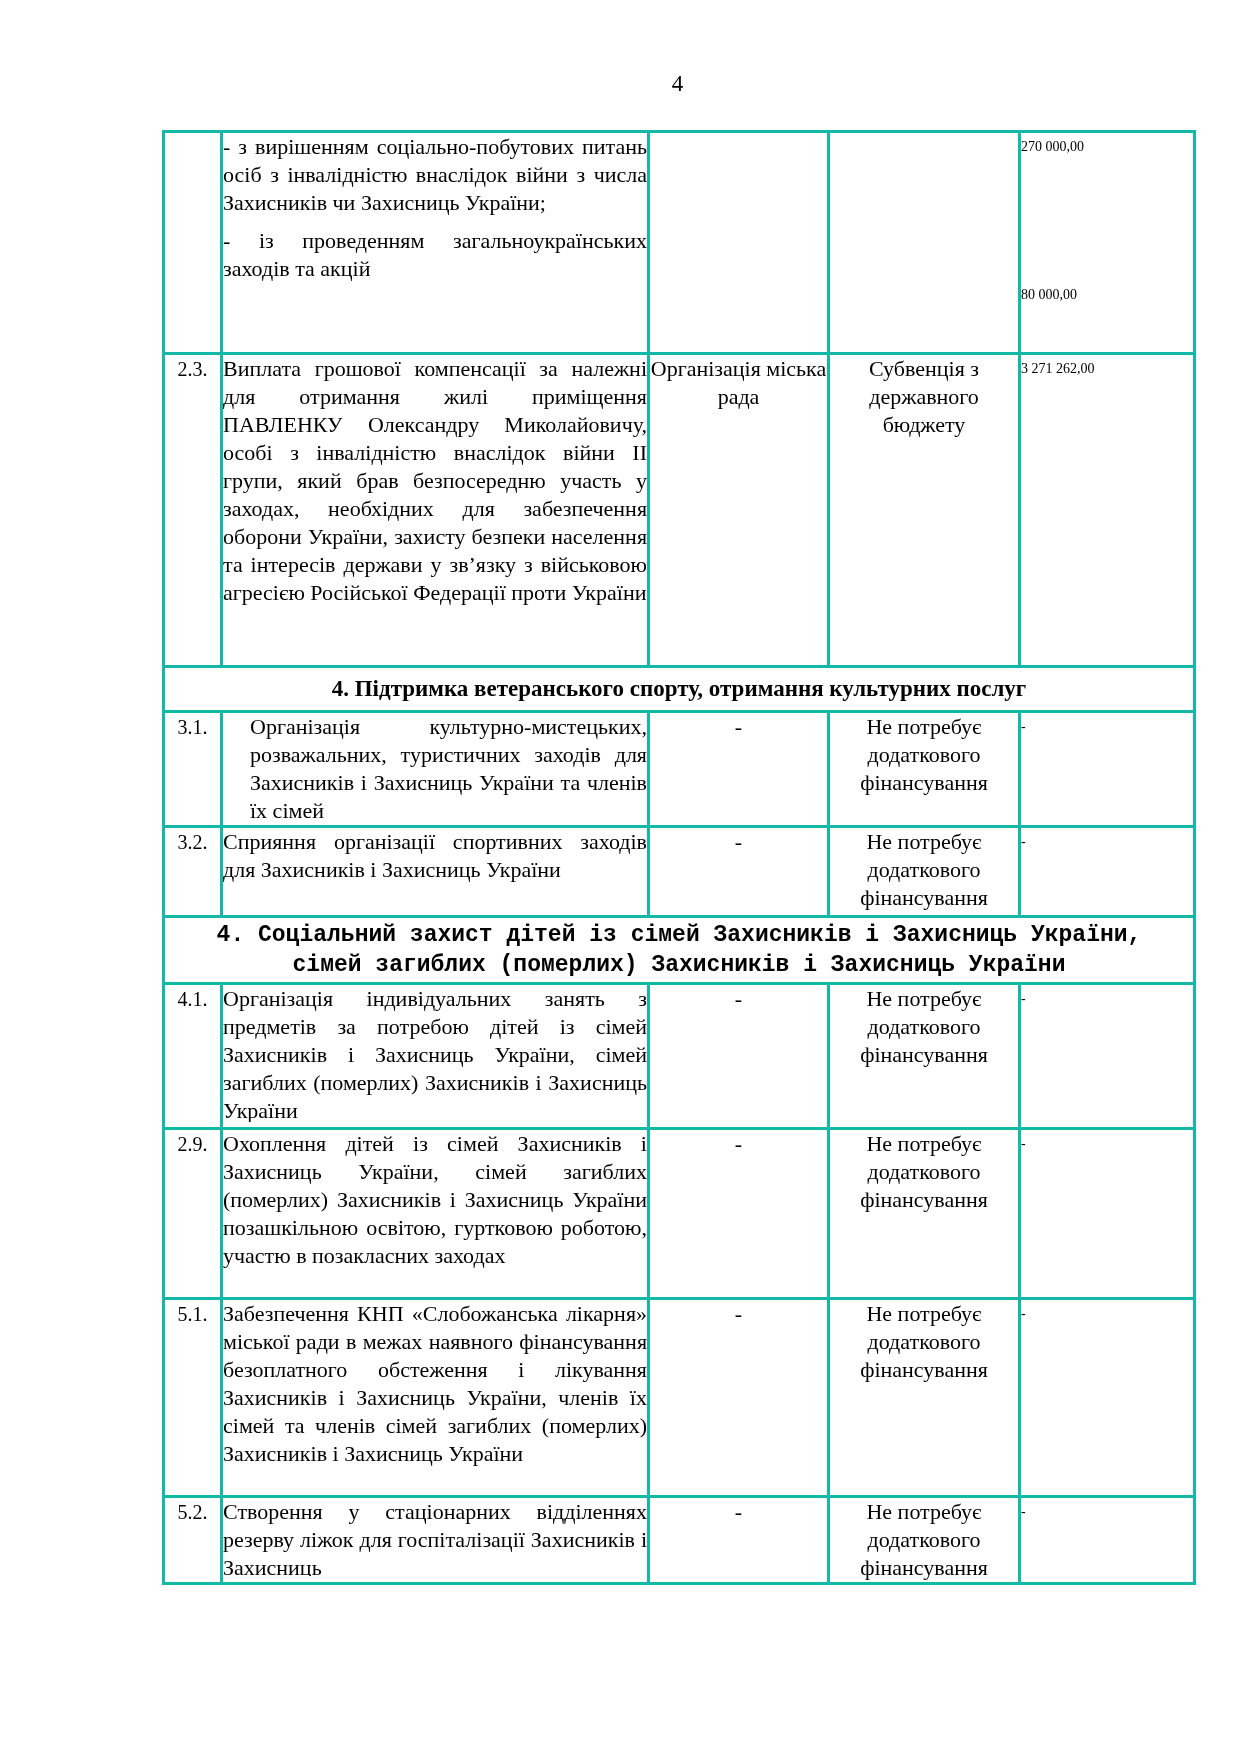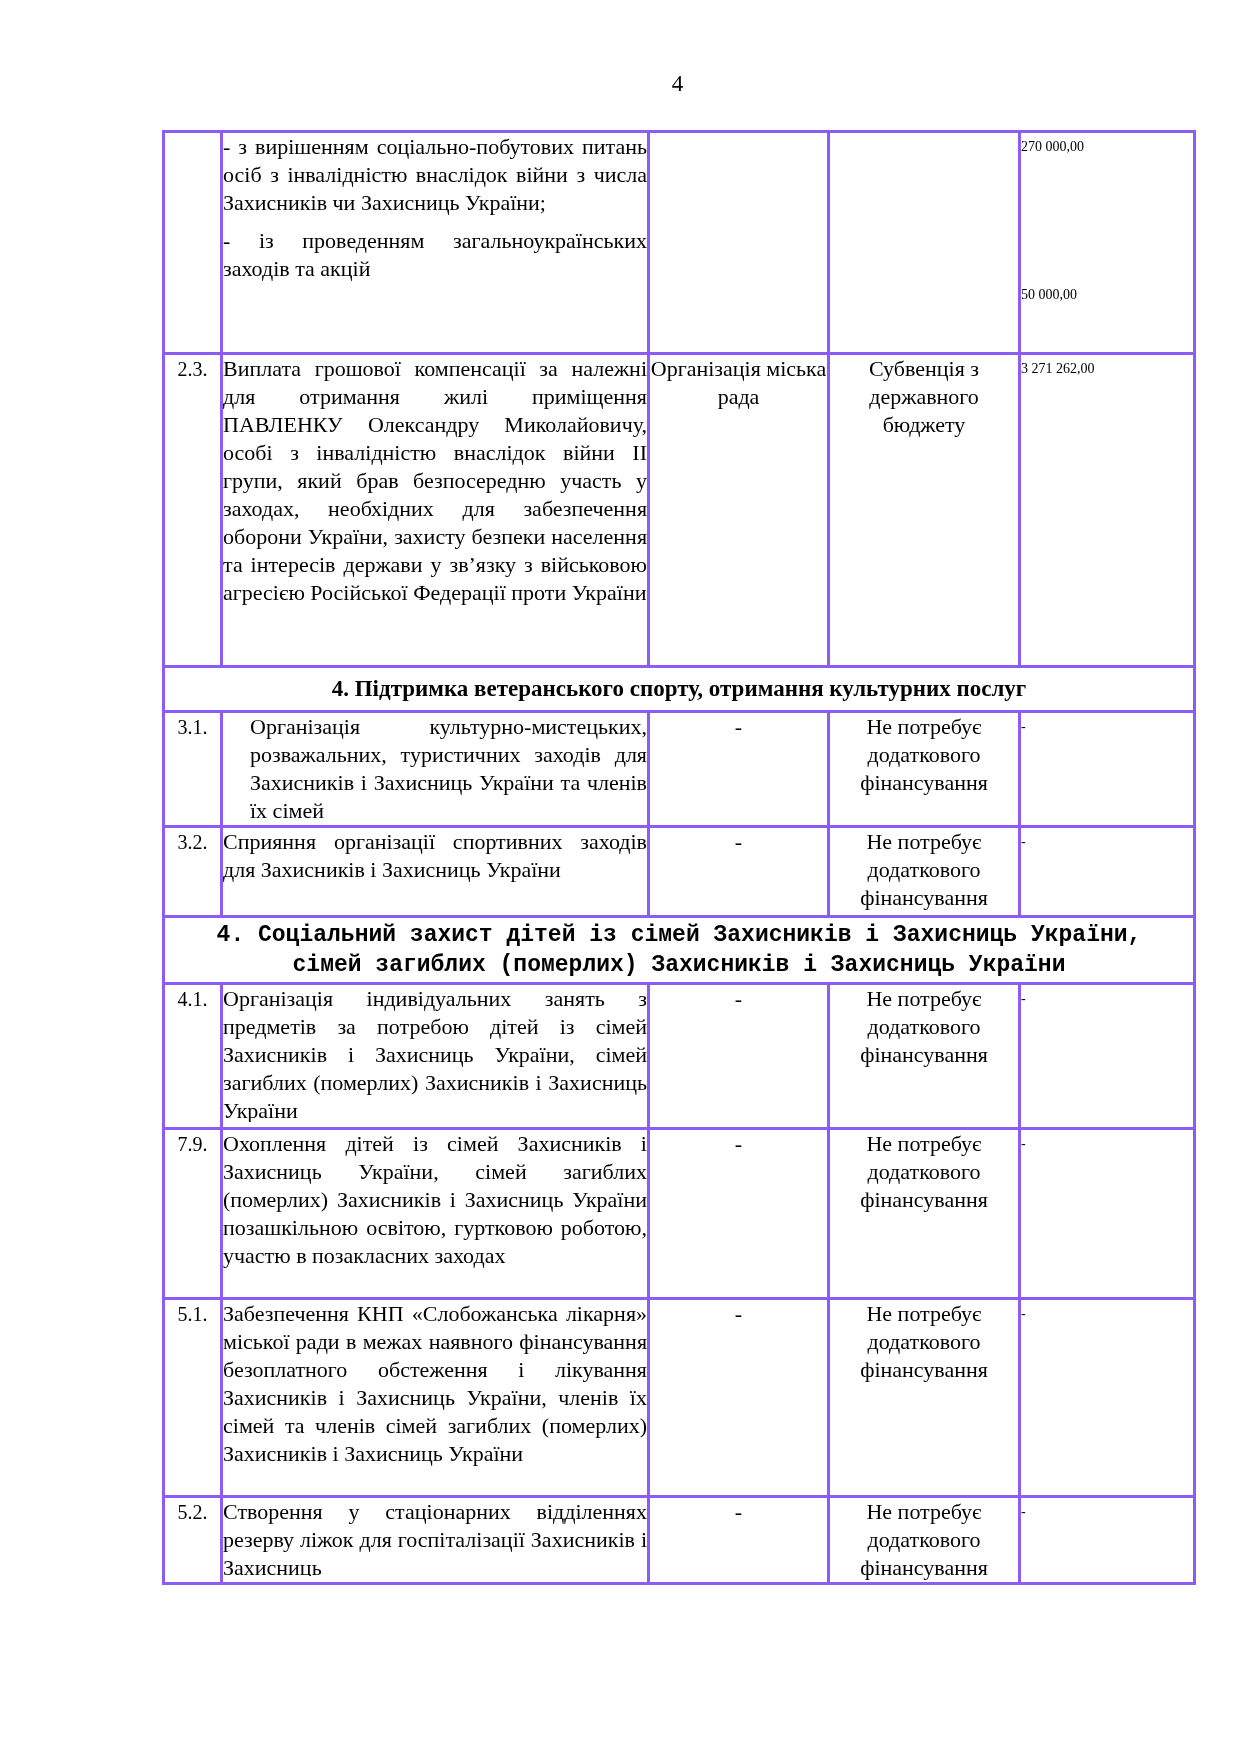--- a/index.html
+++ b/index.html
@@ -13,21 +13,21 @@
   }
   .page-number{
     position:absolute;top:70px;left:162px;width:1031px;
     text-align:center;font-size:23px;line-height:28px;
   }
   table.doc{
     position:absolute;left:162px;top:130px;width:1031px;
     border-collapse:collapse;table-layout:fixed;
   }
   table.doc td{
-    border:3px solid #8b5cf6;
+    border:3px solid #14b8a6;
     vertical-align:top;
     padding:0;
     overflow:hidden;
   }
   td.c-num{font-size:20px;line-height:28px;text-align:center;padding-top:5px;}
   td.c-desc{font-size:22px;line-height:28px;text-align:justify;text-justify:inter-word;padding:4px 9px 0 9px;}
   td.c-exec,td.c-src{font-size:22px;line-height:28px;text-align:center;padding:4px 6px 0 6px;}
   td.c-amt{font-size:14px;line-height:28px;text-align:left;padding:6px 6px 0 6px;}
   tr.sec td{
     font-size:23px;line-height:30px;font-weight:bold;text-align:center;
@@ -71,21 +71,21 @@
         <td class="c-desc">
           <div class="clip">
             <p class="para">- з вирішенням соціально-побутових питань осіб з інвалідністю внаслідок війни з числа Захисників чи Захисниць України;</p>
             <p class="para">- із проведенням загальноукраїнських заходів та акцій</p>
           </div>
         </td>
         <td class="c-exec"></td>
         <td class="c-src"></td>
         <td class="c-amt">
           <div class="amt1">270 000,00</div>
-          <div class="amt2">50 000,00</div>
+          <div class="amt2">80 000,00</div>
         </td>
       </tr>
 
       <tr class="r23">
         <td class="c-num">2.3.</td>
         <td class="c-desc">
           <div class="clip">Виплата грошової компенсації за належні для отримання жилі приміщення ПАВЛЕНКУ Олександру Миколайовичу, особі з інвалідністю внаслідок війни ІІ групи, який брав безпосередню участь у заходах, необхідних для забезпечення оборони України, захисту безпеки населення та інтересів держави у зв’язку з військовою агресією Російської Федерації проти України</div>
         </td>
         <td class="c-exec">Організація міська рада</td>
         <td class="c-src">Субвенція з державного бюджету</td>
@@ -124,21 +124,21 @@
         <td class="c-num">4.1.</td>
         <td class="c-desc">
           <div class="clip">Організація індивідуальних занять з предметів за потребою дітей із сімей Захисників і Захисниць України, сімей загиблих (померлих) Захисників і Захисниць України</div>
         </td>
         <td class="c-exec">-</td>
         <td class="c-src">Не потребує додаткового фінансування</td>
         <td class="c-amt">-</td>
       </tr>
 
       <tr class="r42">
-        <td class="c-num">7.9.</td>
+        <td class="c-num">2.9.</td>
         <td class="c-desc">
           <div class="clip">Охоплення дітей із сімей Захисників і Захисниць України, сімей загиблих (померлих) Захисників і Захисниць України позашкільною освітою, гуртковою роботою, участю в позакласних заходах</div>
         </td>
         <td class="c-exec">-</td>
         <td class="c-src">Не потребує додаткового фінансування</td>
         <td class="c-amt">-</td>
       </tr>
 
 
       <tr class="r51">

